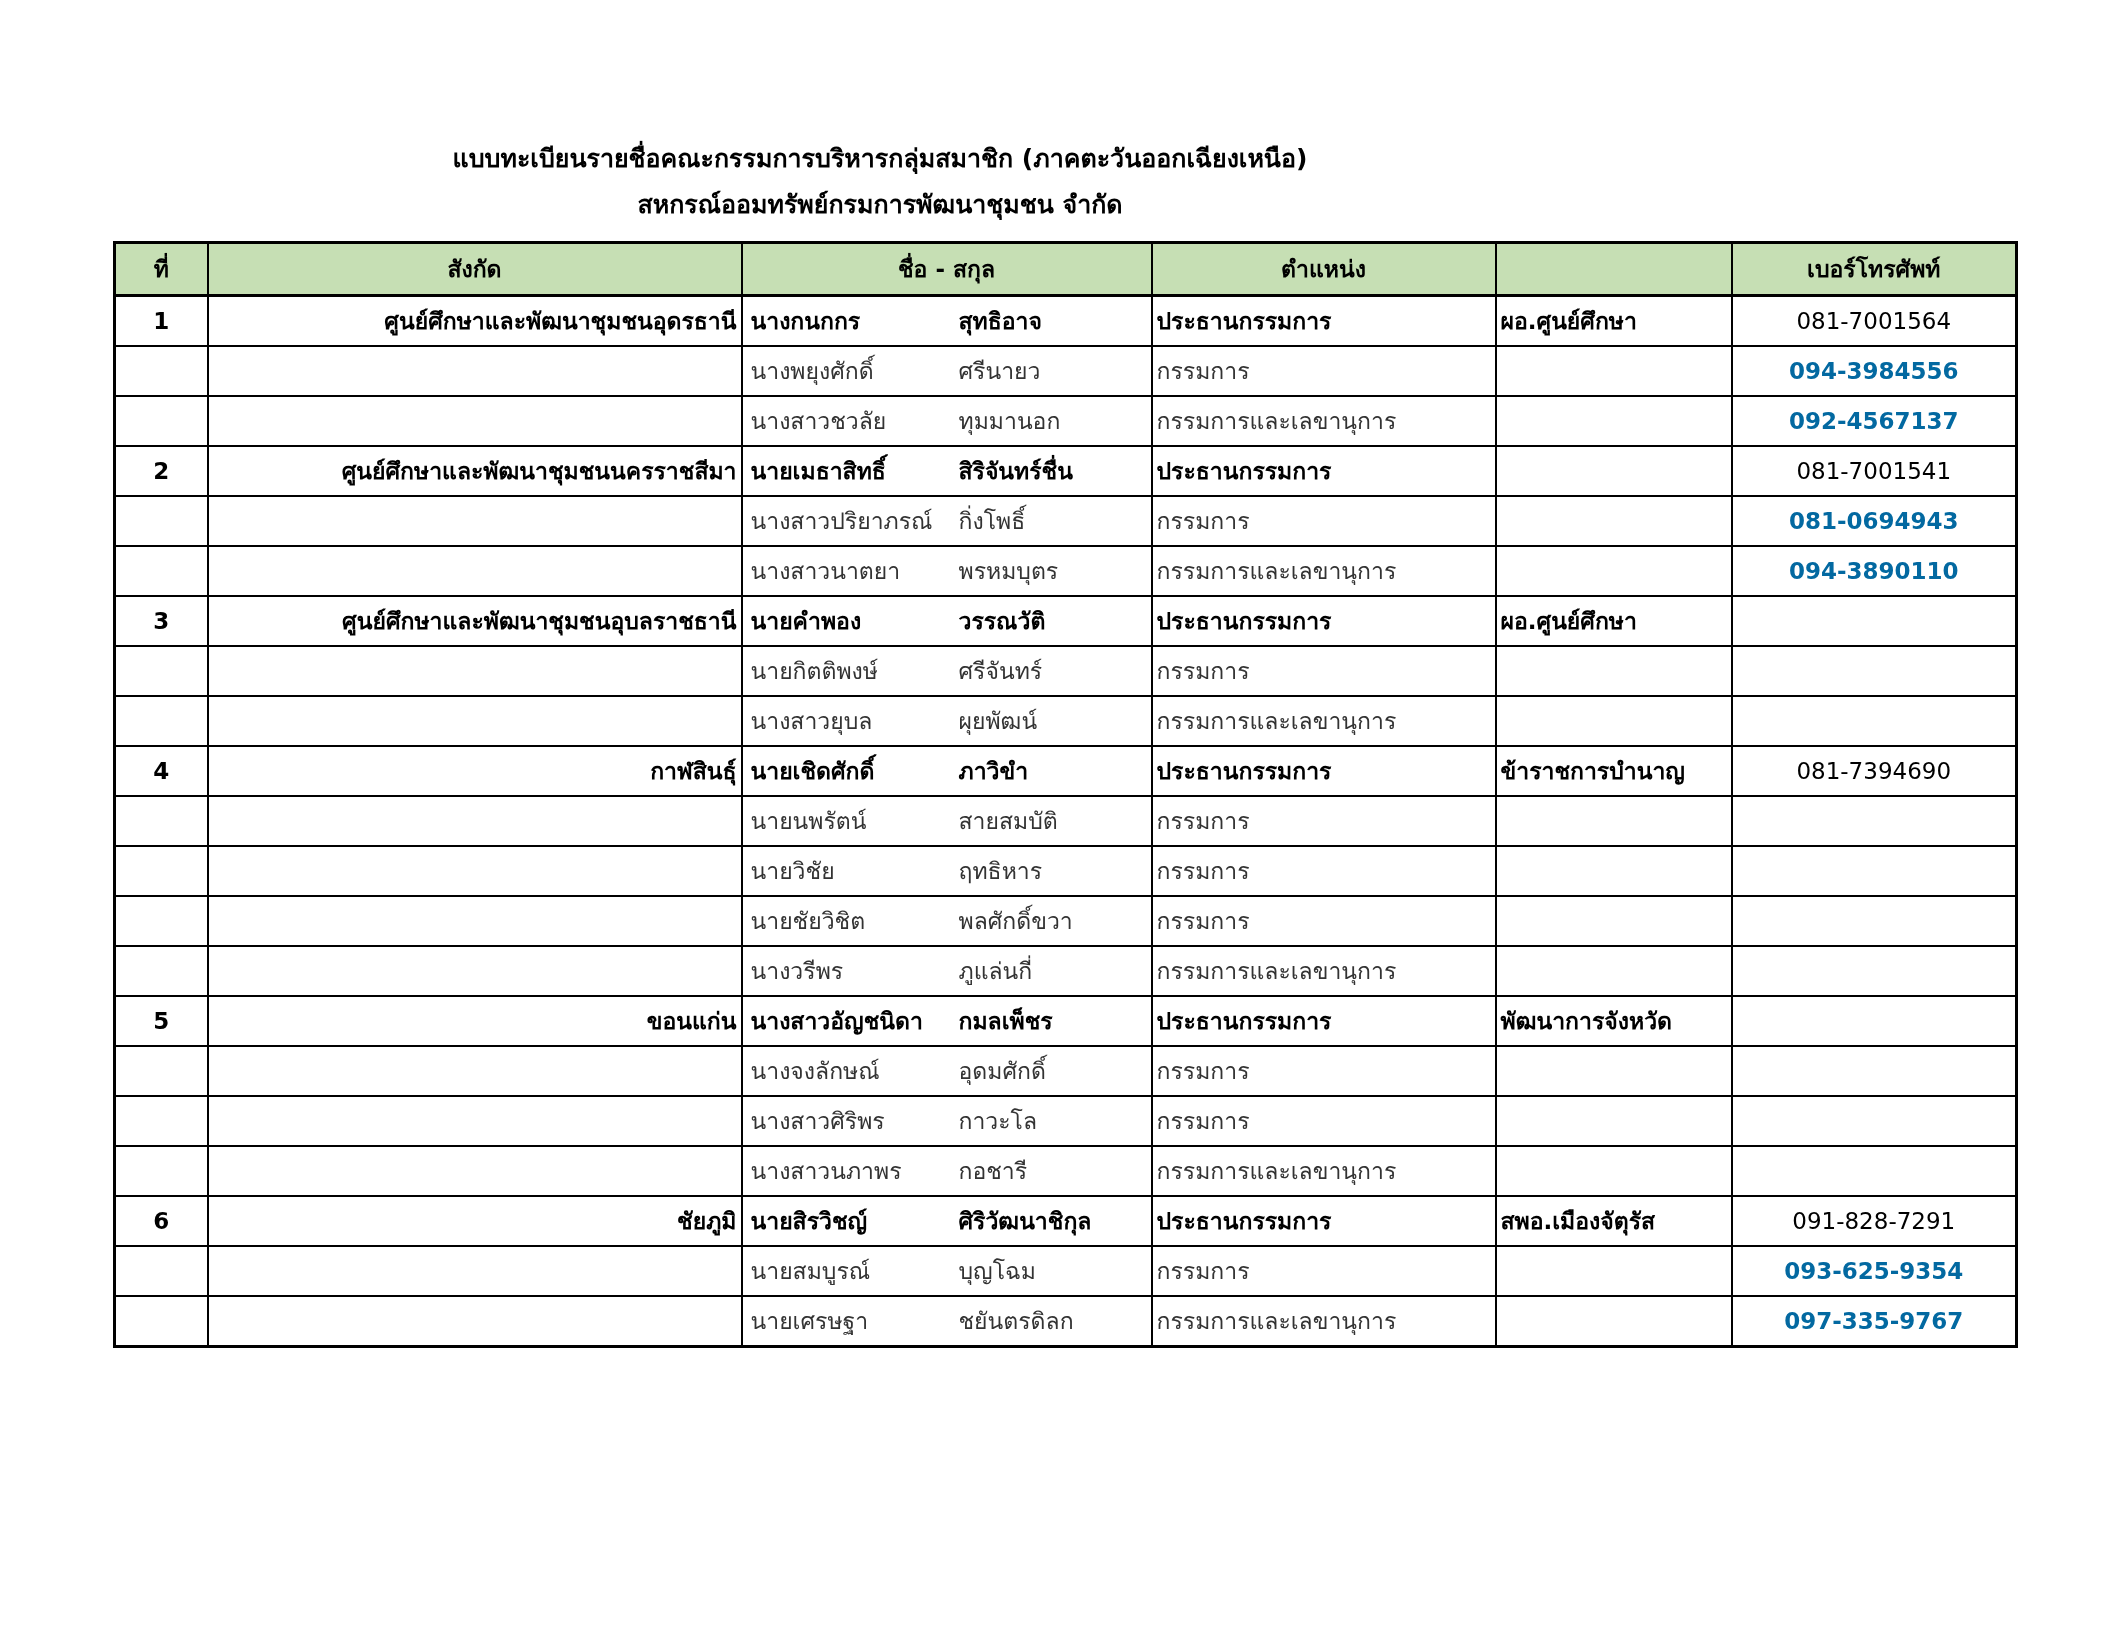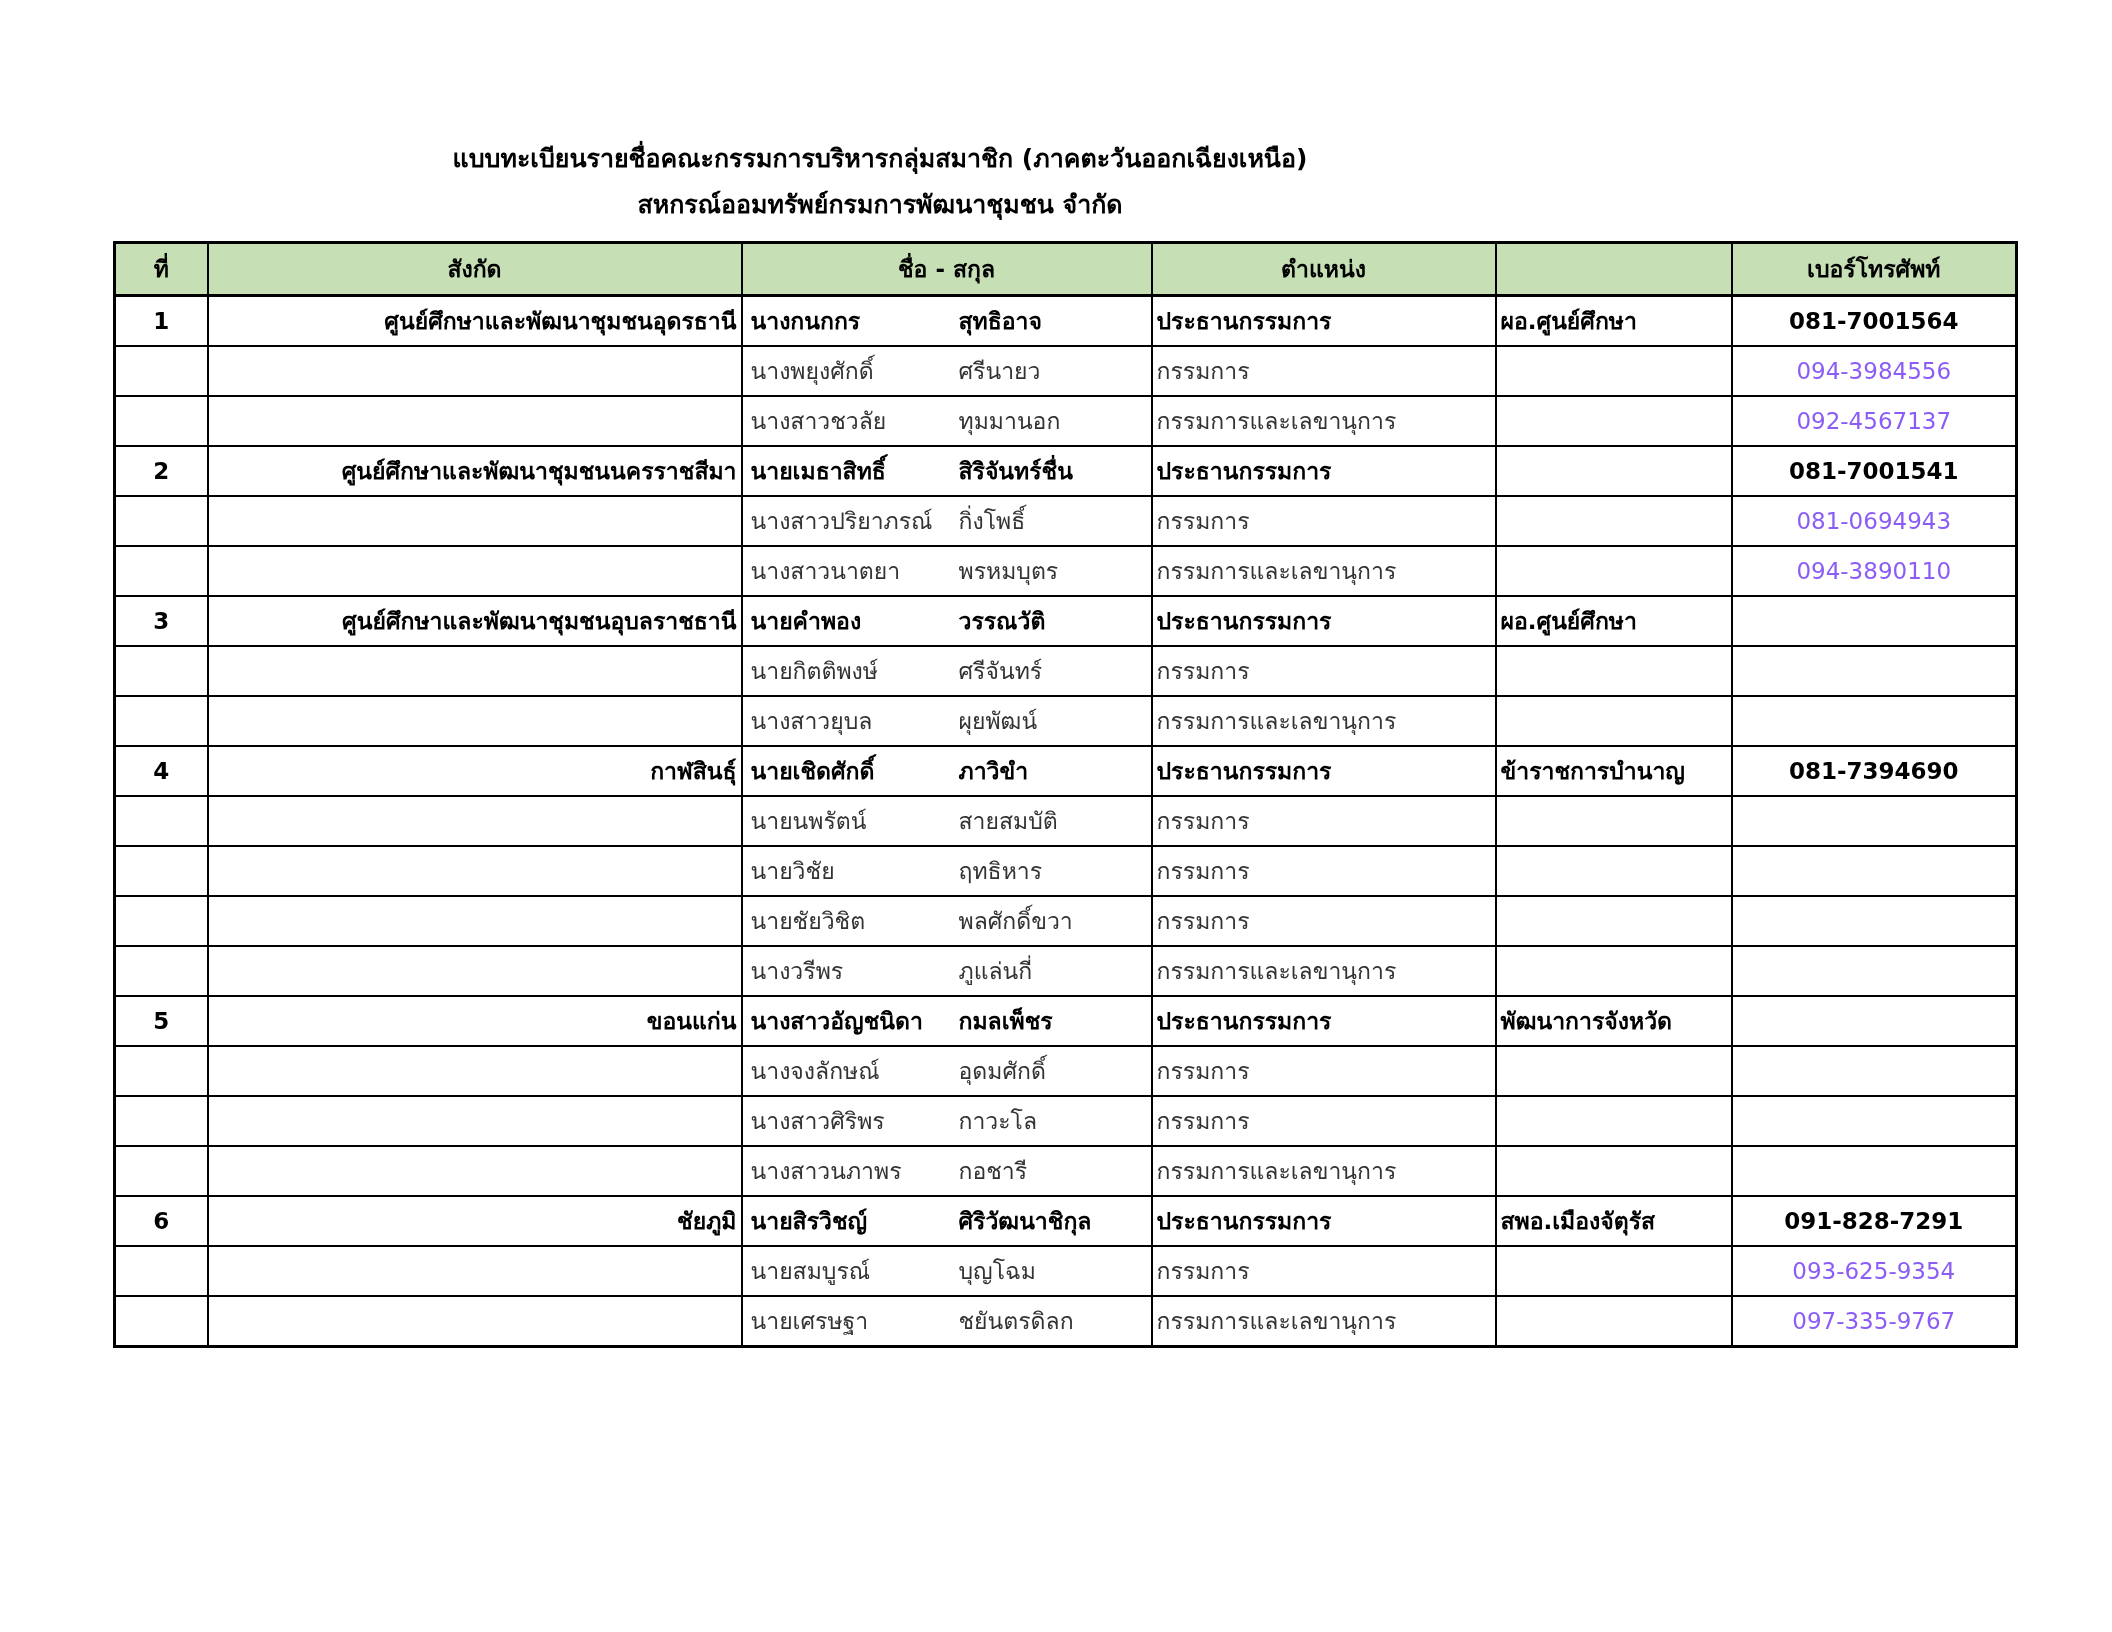--- a/index.html
+++ b/index.html
@@ -10,23 +10,23 @@
   table.reg { position: absolute; left: 113px; top: 241px; width: 1902px; border-collapse: collapse; table-layout: fixed; border: 3px solid #000; }
   table.reg th, table.reg td { border: 2px solid #000; height: 48px; padding: 0 4px; font-size: 23px; white-space: nowrap; overflow: hidden; vertical-align: middle; }
   table.reg thead th { background: #c6dfb4; font-weight: bold; text-align: center; height: 50px; border-bottom: 3px solid #000; }
   td.no { text-align: center; }
   td.phone { text-align: center; }
   td.name { padding: 0; }
   .name-wrap { display: flex; align-items: center; height: 100%; }
   .first { width: 208px; padding-left: 4px; }
   .last { flex: 1; }
   tr.lead td { font-weight: bold; }
-  tr.lead td.phone { font-weight: bold; }
+  tr.lead td.phone { font-weight: normal; }
   tr.member td { font-weight: normal; color: #333; }
-  tr.member td.phone { color: #8b5cf6; }
+  tr.member td.phone { color: #0369a1; font-weight: bold; }
   td.aff { text-align: right; }
 </style>
 </head>
 <body>
 
 <div class="title t1">แบบทะเบียนรายชื่อคณะกรรมการบริหารกลุ่มสมาชิก (ภาคตะวันออกเฉียงเหนือ)</div>
 <div class="title t2">สหกรณ์ออมทรัพย์กรมการพัฒนาชุมชน จำกัด</div>
 
 <table class="reg">
   <colgroup>

